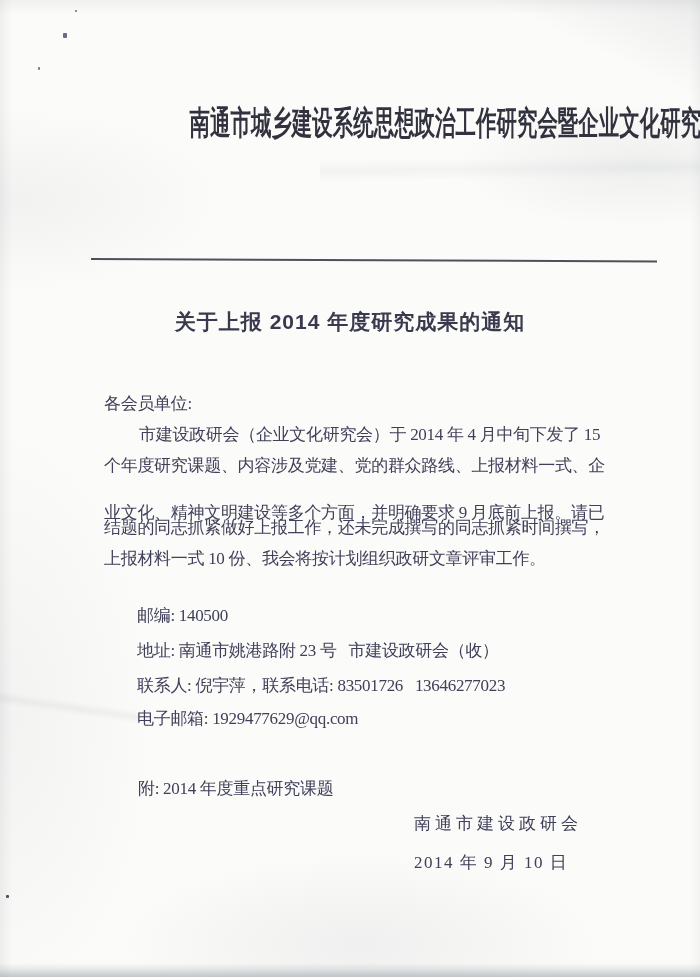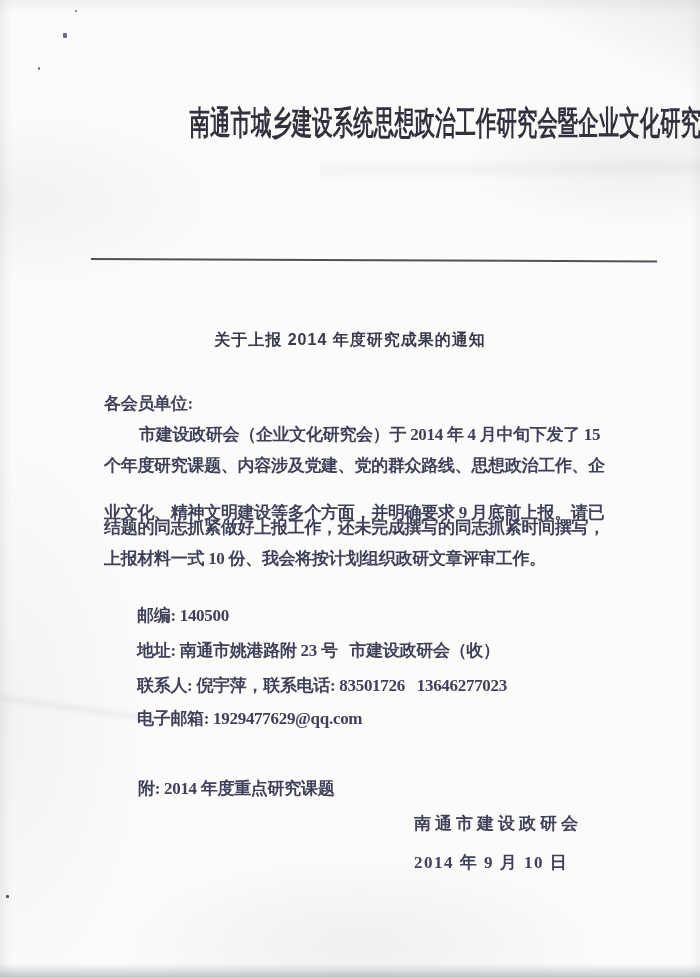--- a/index.html
+++ b/index.html
@@ -39,34 +39,33 @@
     color:var(--header-ink);
     transform:scaleX(0.62);transform-origin:center;
     letter-spacing:0px;
   }
   .rule{
     position:absolute;top:258px;left:91px;width:566px;height:2px;
     background:var(--rule);
     transform:rotate(0.25deg);transform-origin:left center;
   }
   .doc-title{
-    position:absolute;top:326px;left:0;width:700px;
+    position:absolute;top:308px;left:0;width:700px;
     text-align:center;
     font-family:"Liberation Sans","DejaVu Sans",sans-serif;
-    font-weight:bold;font-size:16px;line-height:28px;
+    font-weight:bold;font-size:21px;line-height:28px;
     letter-spacing:1px;color:#3a3a4e;
     white-space:nowrap;
   }
   .line{
     position:absolute;
     font-size:17px;line-height:25px;
     letter-spacing:-0.3px;
     white-space:pre;
     color:var(--ink);
-    font-weight:bold;
   }
   .salutation{top:391px;left:104px;}
   .p1{top:422px;left:139px;}
   .p2{top:453px;left:104px;}
   .p3{top:500px;left:104px;}
   .p4{top:515px;left:104px;}
   .p5{top:546px;left:104px;}
   .postcode{top:603px;left:137px;}
   .address{top:638px;left:137px;}
   .person{top:673px;left:137px;}
@@ -109,21 +108,21 @@
   <div class="header-title">
     <span>南通市城乡建设系统思想政治工作研究会暨企业文化研究会文件</span>
   </div>
 
   <div class="rule"></div>
 
   <div class="doc-title">关于上报 2014 年度研究成果的通知</div>
 
   <div class="line salutation">各会员单位:</div>
   <div class="line p1">市建设政研会（企业文化研究会）于 2014 年 4 月中旬下发了 15</div>
-  <div class="line p2">个年度研究课题、内容涉及党建、党的群众路线、思想政治工作、企</div>
+  <div class="line p2">个年度研究课题、内容涉及党建、党的群众路线、上报材料一式、企</div>
   <div class="line p3">业文化、精神文明建设等多个方面，并明确要求 9 月底前上报。请已</div>
   <div class="line p4">结题的同志抓紧做好上报工作，还未完成撰写的同志抓紧时间撰写，</div>
   <div class="line p5">上报材料一式 10 份、我会将按计划组织政研文章评审工作。</div>
 
   <div class="line postcode">邮编: 140500</div>
   <div class="line address">地址: 南通市姚港路附 23 号   市建设政研会（收）</div>
   <div class="line person">联系人: 倪宇萍，联系电话: 83501726   13646277023</div>
   <div class="line email">电子邮箱: 1929477629@qq.com</div>
 
   <div class="line attachment">附: 2014 年度重点研究课题</div>

